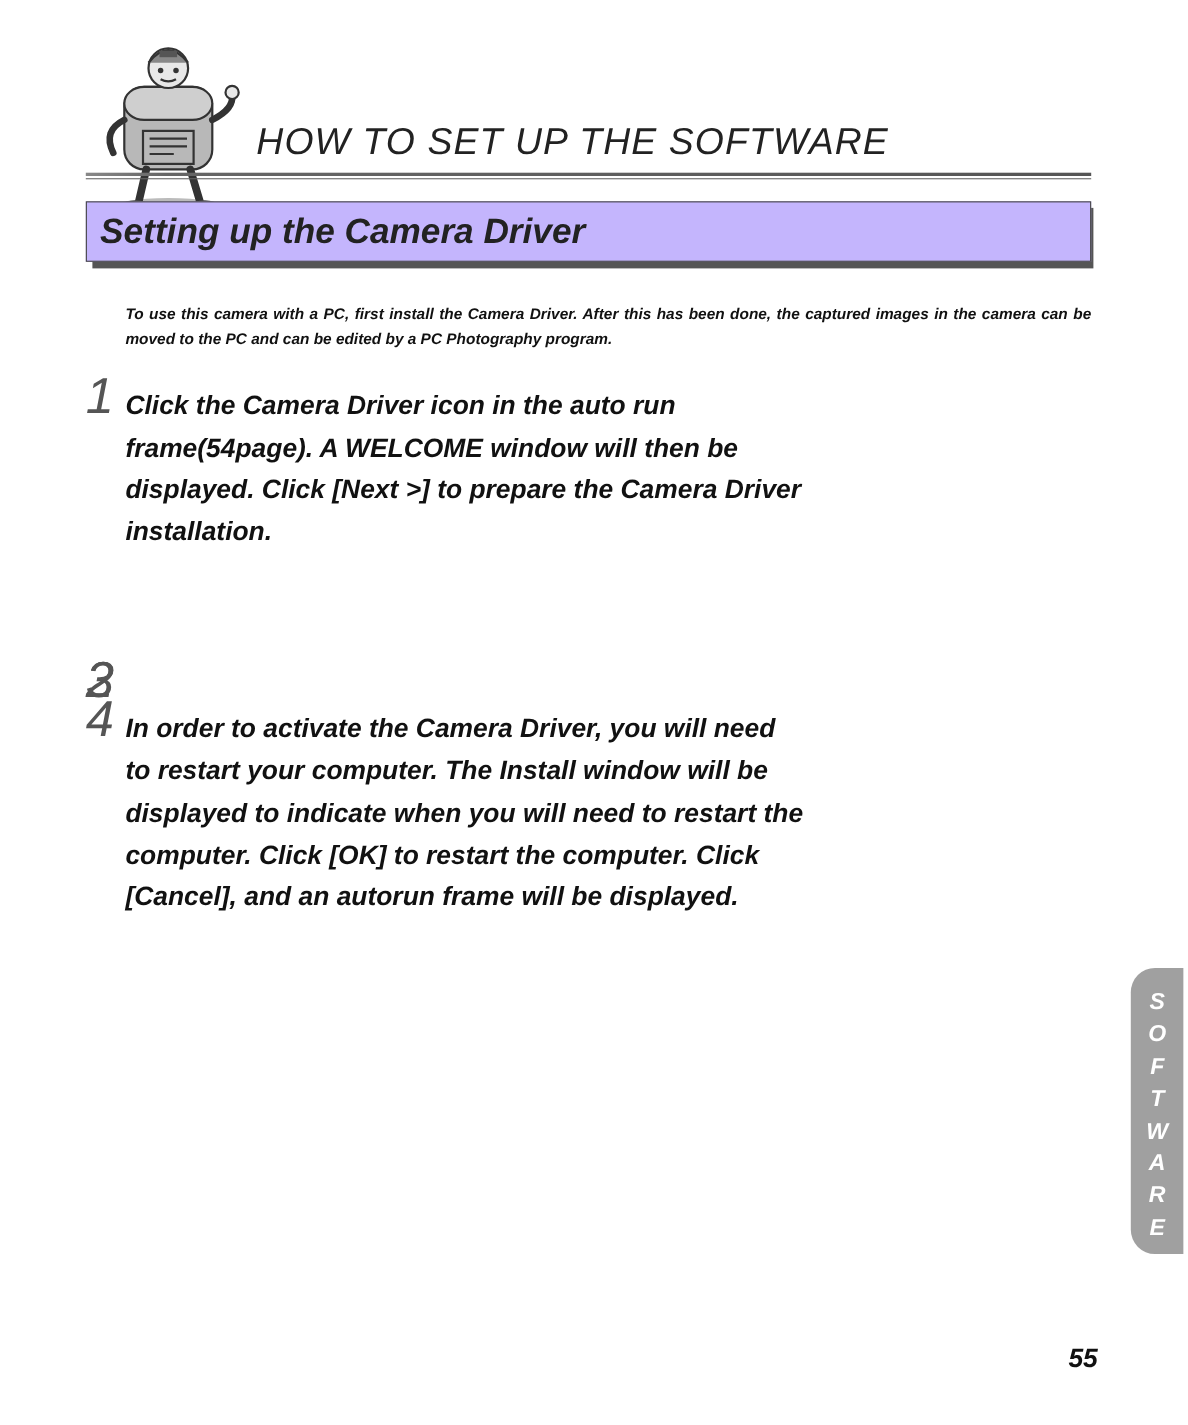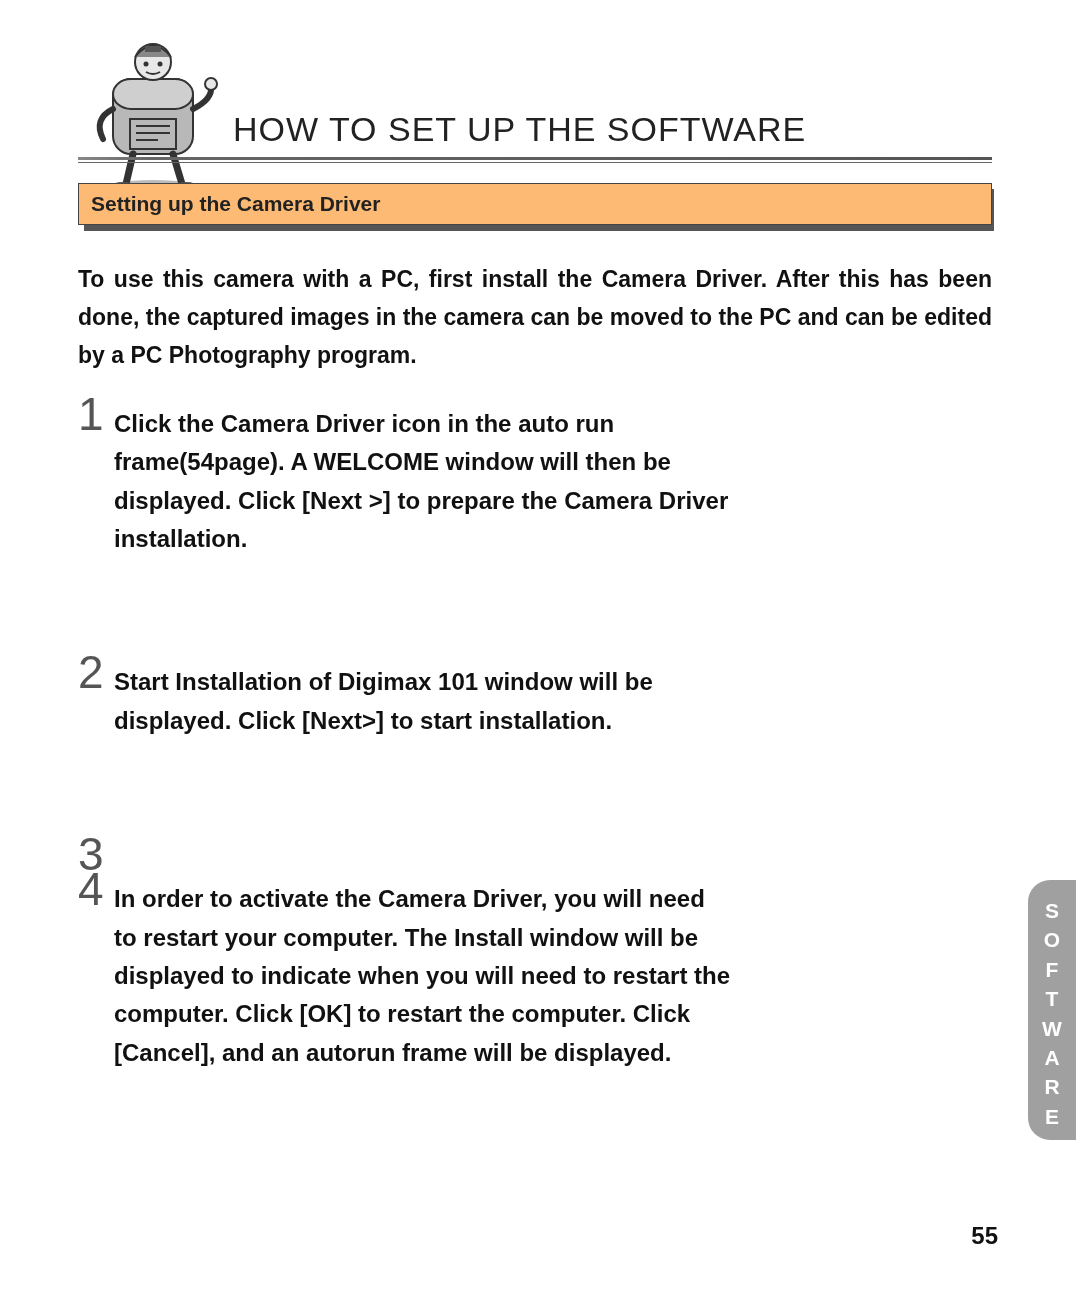--- a/index.html
+++ b/index.html
@@ -9,20 +9,21 @@
     font-family: "Helvetica Neue", Helvetica, Arial, sans-serif;
     color: #111;
   }
   .page {
     position: relative;
     width: 1076px;
     height: 1295px;
     box-sizing: border-box;
     padding: 40px 84px 50px 78px;
     overflow: hidden;
+    font-style: italic;
   }
   .mascot {
     position: absolute;
     left: 78px;
     top: 24px;
     width: 150px;
     height: 175px;
   }
   .header {
     position: relative;
@@ -54,43 +55,44 @@
     height: 1px;
     background: #666;
   }
 
   .section-heading-wrap {
     position: relative;
     margin-top: 18px;
   }
   .section-heading {
     display: block;
-    background: #fdba74;
+    background: #c4b5fd;
     border: 1px solid #444;
     padding: 8px 12px;
     font-weight: 700;
-    font-size: 21px;
+    font-size: 32px;
     color: #222;
     position: relative;
     z-index: 1;
   }
   .section-heading-shadow {
     position: absolute;
     top: 6px; left: 6px;
     right: -2px; height: 100%;
     background: #555;
     z-index: 0;
   }
 
   .intro {
     margin-top: 36px;
     font-weight: 700;
-    font-size: 23px;
+    font-size: 14px;
     line-height: 1.65;
     text-align: justify;
+    margin-left: 36px;
   }
 
   .steps {
     margin-top: 30px;
   }
   .step {
     position: relative;
     padding-left: 36px;
     margin-bottom: 105px;
   }
@@ -187,21 +189,20 @@
 
   <p class="intro">To use this camera with a PC, first install the Camera Driver. After this has been done, the captured images in the camera can be moved to the PC and can be edited by a PC Photography program.</p>
 
   <div class="steps">
     <div class="step">
       <div class="step-number">1</div>
       <div class="step-text">Click the Camera Driver icon in the auto run frame(54page). A WELCOME window will then be displayed. Click [Next &gt;] to prepare the Camera Driver installation.</div>
     </div>
     <div class="step">
       <div class="step-number">2</div>
-      <div class="step-text">Start Installation of Digimax 101 window will be displayed. Click [Next&gt;] to start installation.</div>
     </div>
     <div class="step">
       <div class="step-number">3</div>
     </div>
     <div class="step" style="margin-top:140px;">
       <div class="step-number">4</div>
       <div class="step-text">In order to activate the Camera Driver, you will need to restart your computer. The Install window will be displayed to indicate when you will need to restart the computer. Click [OK] to restart the computer. Click [Cancel], and an autorun frame will be displayed.</div>
     </div>
   </div>
 

